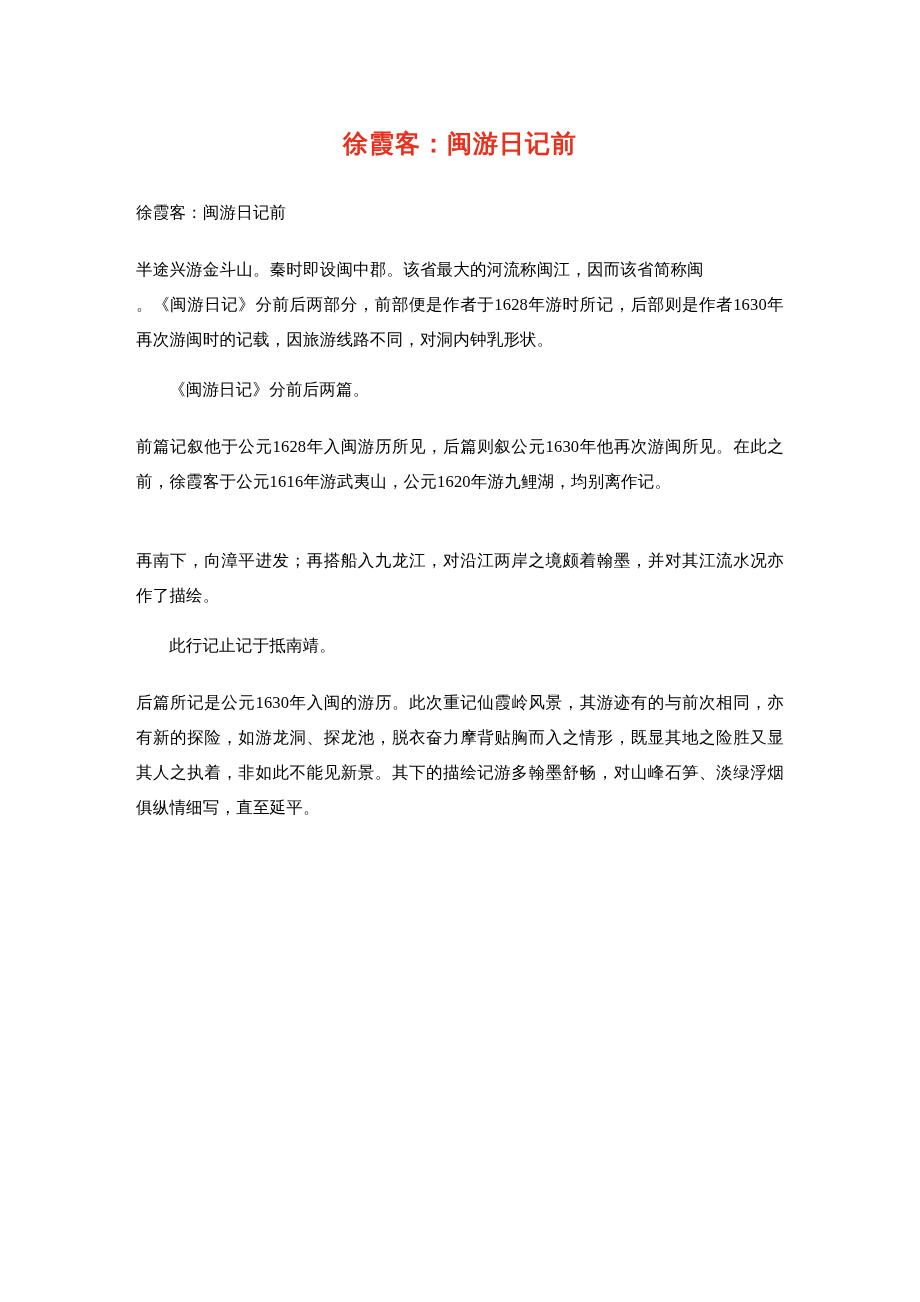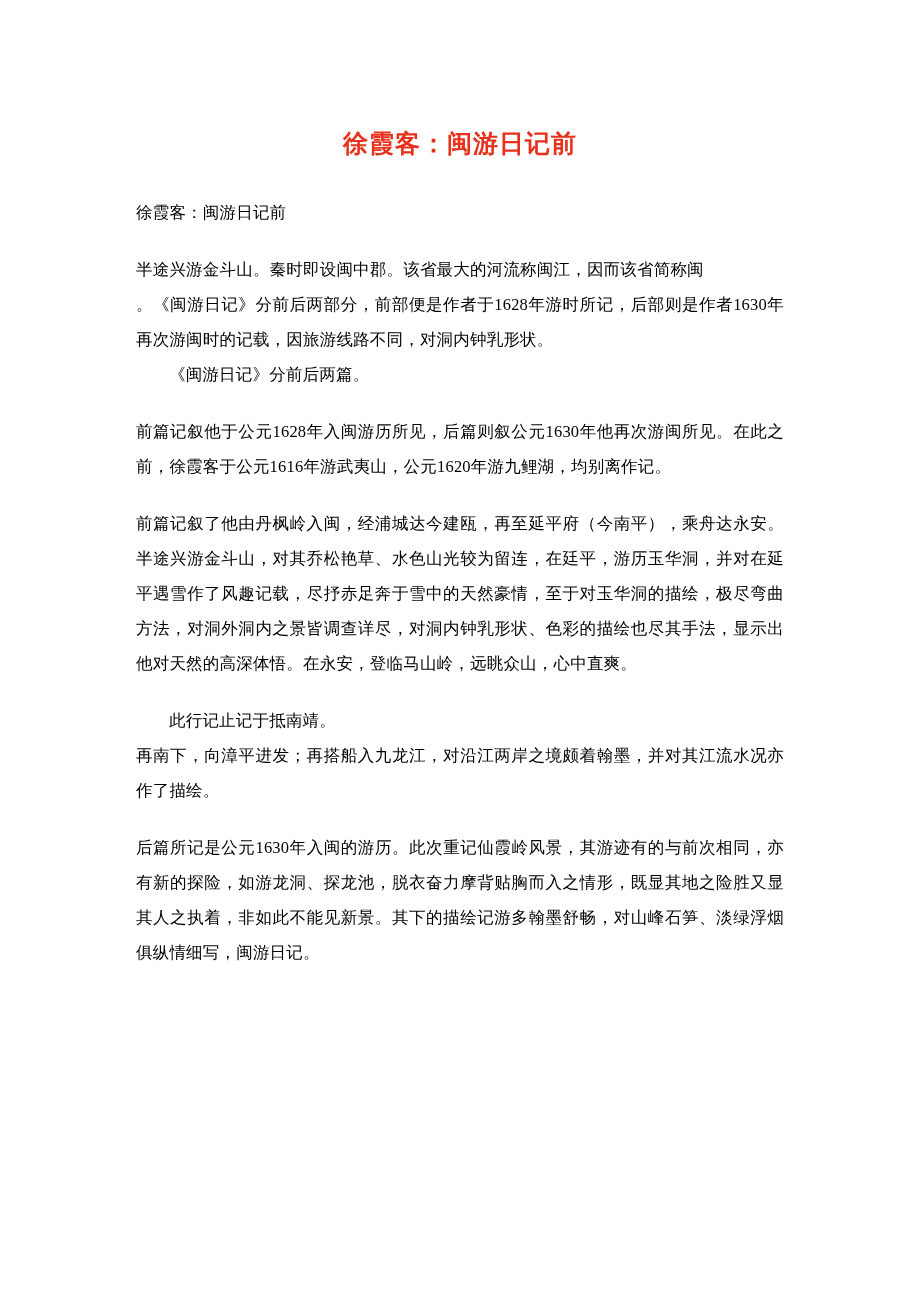--- a/index.html
+++ b/index.html
@@ -41,20 +41,21 @@
     letter-spacing: 0.2px;
   }
   .gap-lg {
     height: 34px;
   }
   .gap-md {
     height: 22px;
   }
   .indent {
     text-indent: 2em;
+    margin-top: 15px;
   }
   .footer {
     position: absolute;
     left: 0;
     top: 1190px;
     width: 920px;
     text-align: center;
     font-size: 14px;
     font-weight: bold;
     font-family: "Liberation Sans", sans-serif;
@@ -79,26 +80,25 @@
     <p class="para">半途兴游金斗山。秦时即设闽中郡。该省最大的河流称闽江，因而该省简称闽</p>
     <p class="para">。《闽游日记》分前后两部分，前部便是作者于1628年游时所记，后部则是作者1630年再次游闽时的记载，因旅游线路不同，对洞内钟乳形状。</p>
     <p class="para indent">《闽游日记》分前后两篇。</p>
 
     <div class="gap-md"></div>
 
     <p class="para">前篇记叙他于公元1628年入闽游历所见，后篇则叙公元1630年他再次游闽所见。在此之前，徐霞客于公元1616年游武夷山，公元1620年游九鲤湖，均别离作记。</p>
 
     <div class="gap-md"></div>
 
-    <p class="para">前篇记叙了他由丹枫岭入闽，经浦城达今建瓯，再至延平府（今南平），乘舟达永安。半途兴游金斗山，对其乔松艳草、水色山光较为留连，在廷平，游历玉华洞，并对在延平遇雪作了风趣记载，尽抒赤足奔于雪中的天然豪情，至于对玉华洞的描绘，极尽弯曲方法，对洞外洞内之景皆调查详尽，对洞内钟乳形状、色彩的描绘也尽其手法，显示出他对天然的高深体悟。在永安，登临马山岭，远眺众山，心中直爽。</p>
 
     <div class="gap-md"></div>
 
+    <p class="para">再南下，向漳平进发；再搭船入九龙江，对沿江两岸之境颇着翰墨，并对其江流水况亦作了描绘。</p>
     <p class="para indent">此行记止记于抵南靖。</p>
-    <p class="para">再南下，向漳平进发；再搭船入九龙江，对沿江两岸之境颇着翰墨，并对其江流水况亦作了描绘。</p>
 
     <div class="gap-md"></div>
 
-    <p class="para">后篇所记是公元1630年入闽的游历。此次重记仙霞岭风景，其游迹有的与前次相同，亦有新的探险，如游龙洞、探龙池，脱衣奋力摩背贴胸而入之情形，既显其地之险胜又显其人之执着，非如此不能见新景。其下的描绘记游多翰墨舒畅，对山峰石笋、淡绿浮烟俱纵情细写，闽游日记。</p>
+    <p class="para">后篇所记是公元1630年入闽的游历。此次重记仙霞岭风景，其游迹有的与前次相同，亦有新的探险，如游龙洞、探龙池，脱衣奋力摩背贴胸而入之情形，既显其地之险胜又显其人之执着，非如此不能见新景。其下的描绘记游多翰墨舒畅，对山峰石笋、淡绿浮烟俱纵情细写，直至延平。</p>
 
   </div>
 
 </div>
 
 </body></html>

